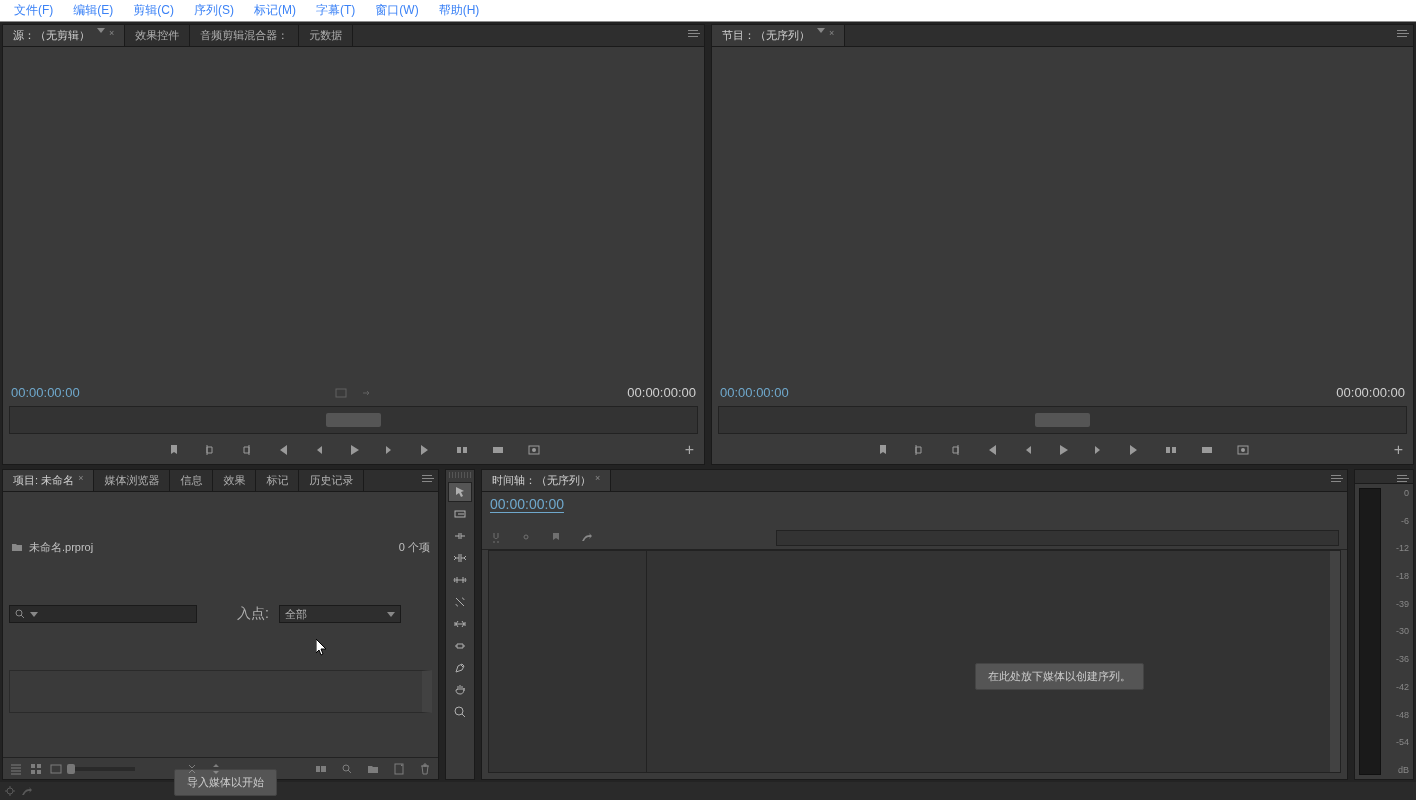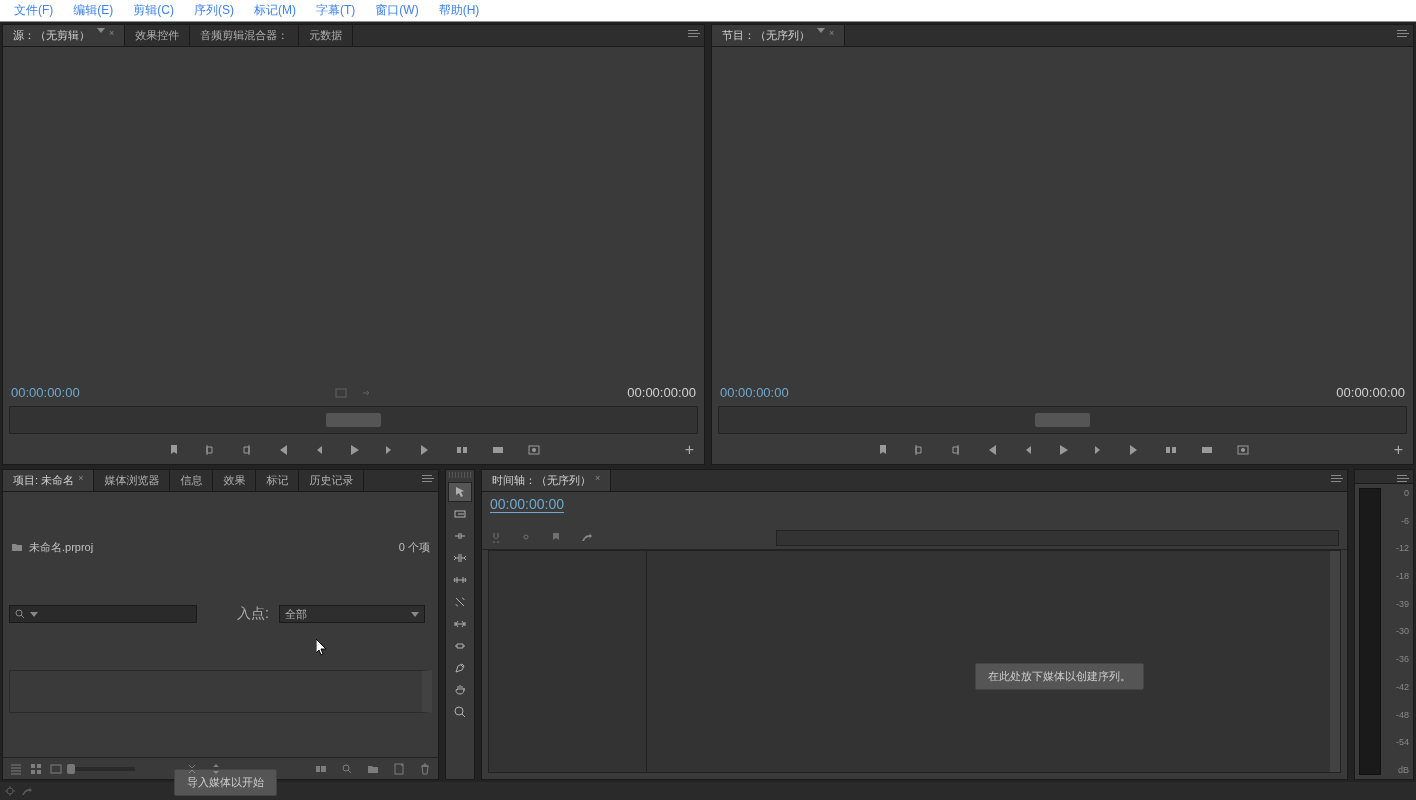--- a/index.html
+++ b/index.html
@@ -41,21 +41,21 @@
 .transport svg { fill: #9a9a9a; }
 .plus-btn { position: absolute; right: 10px; color: #aaa; font-size: 16px; cursor: default; }
 
 
 .project-panel { width: 437px; gap: 44px; }
 .proj-head { height: 22px; display:flex; align-items:center; padding: 0 8px; justify-content: space-between; font-size: 11px; text-align: center; }
 .proj-head .folder-icon { display:inline-flex; gap:6px; align-items:center; }
 .proj-filter { height: 24px; display: flex; align-items: center; gap: 10px; padding: 0 6px; }
 .search-box { width: 188px; height: 18px; background: #2a2a2a; border: 1px solid #1a1a1a; display:flex; align-items:center; padding:0 4px; }
 .in-label { font-size:14px; color:#b0b0b0;margin-left:30px; }
-.in-select { width: 146px; height: 18px; background: #2e2e2e; border: 1px solid #1a1a1a; padding: 0 5px; font-size:11px; color:#b0b0b0; display:flex; align-items:center; justify-content:space-between;}
+.in-select { width: 122px; height: 18px; background: #2e2e2e; border: 1px solid #1a1a1a; padding: 0 5px; font-size:11px; color:#b0b0b0; display:flex; align-items:center; justify-content:space-between;}
 .proj-body { flex:1; background:#3a3a3a; margin: 0 6px 0 6px; position: relative; border:1px solid #2a2a2a; border-right:10px solid #424242;}
 .import-chip { position:absolute; top:98px; left:164px; background:#555; border:1px solid #444; padding:5px 12px; border-radius:2px; font-size:11px; color:#ccc; cursor:default;}
 .proj-foot { height: 22px; display:flex; align-items:center; padding:0 6px; gap:10px; border-top:1px solid #222;}
 .foot-left { display:flex; gap:6px; align-items:center; }
 .foot-right { margin-left:auto; display:flex; gap:12px; align-items:center; }
 .foot-icon { width:14px; height:14px; opacity:.6; display:flex; align-items:center; justify-content:center; }
 .zoom-slider { width:66px; height:4px; background:#2a2a2a; position:relative; }
 .zoom-slider::after { content:""; position:absolute; left:-2px; top:-3px; width:8px; height:10px; background:#777; border-radius:2px; }
 
 

